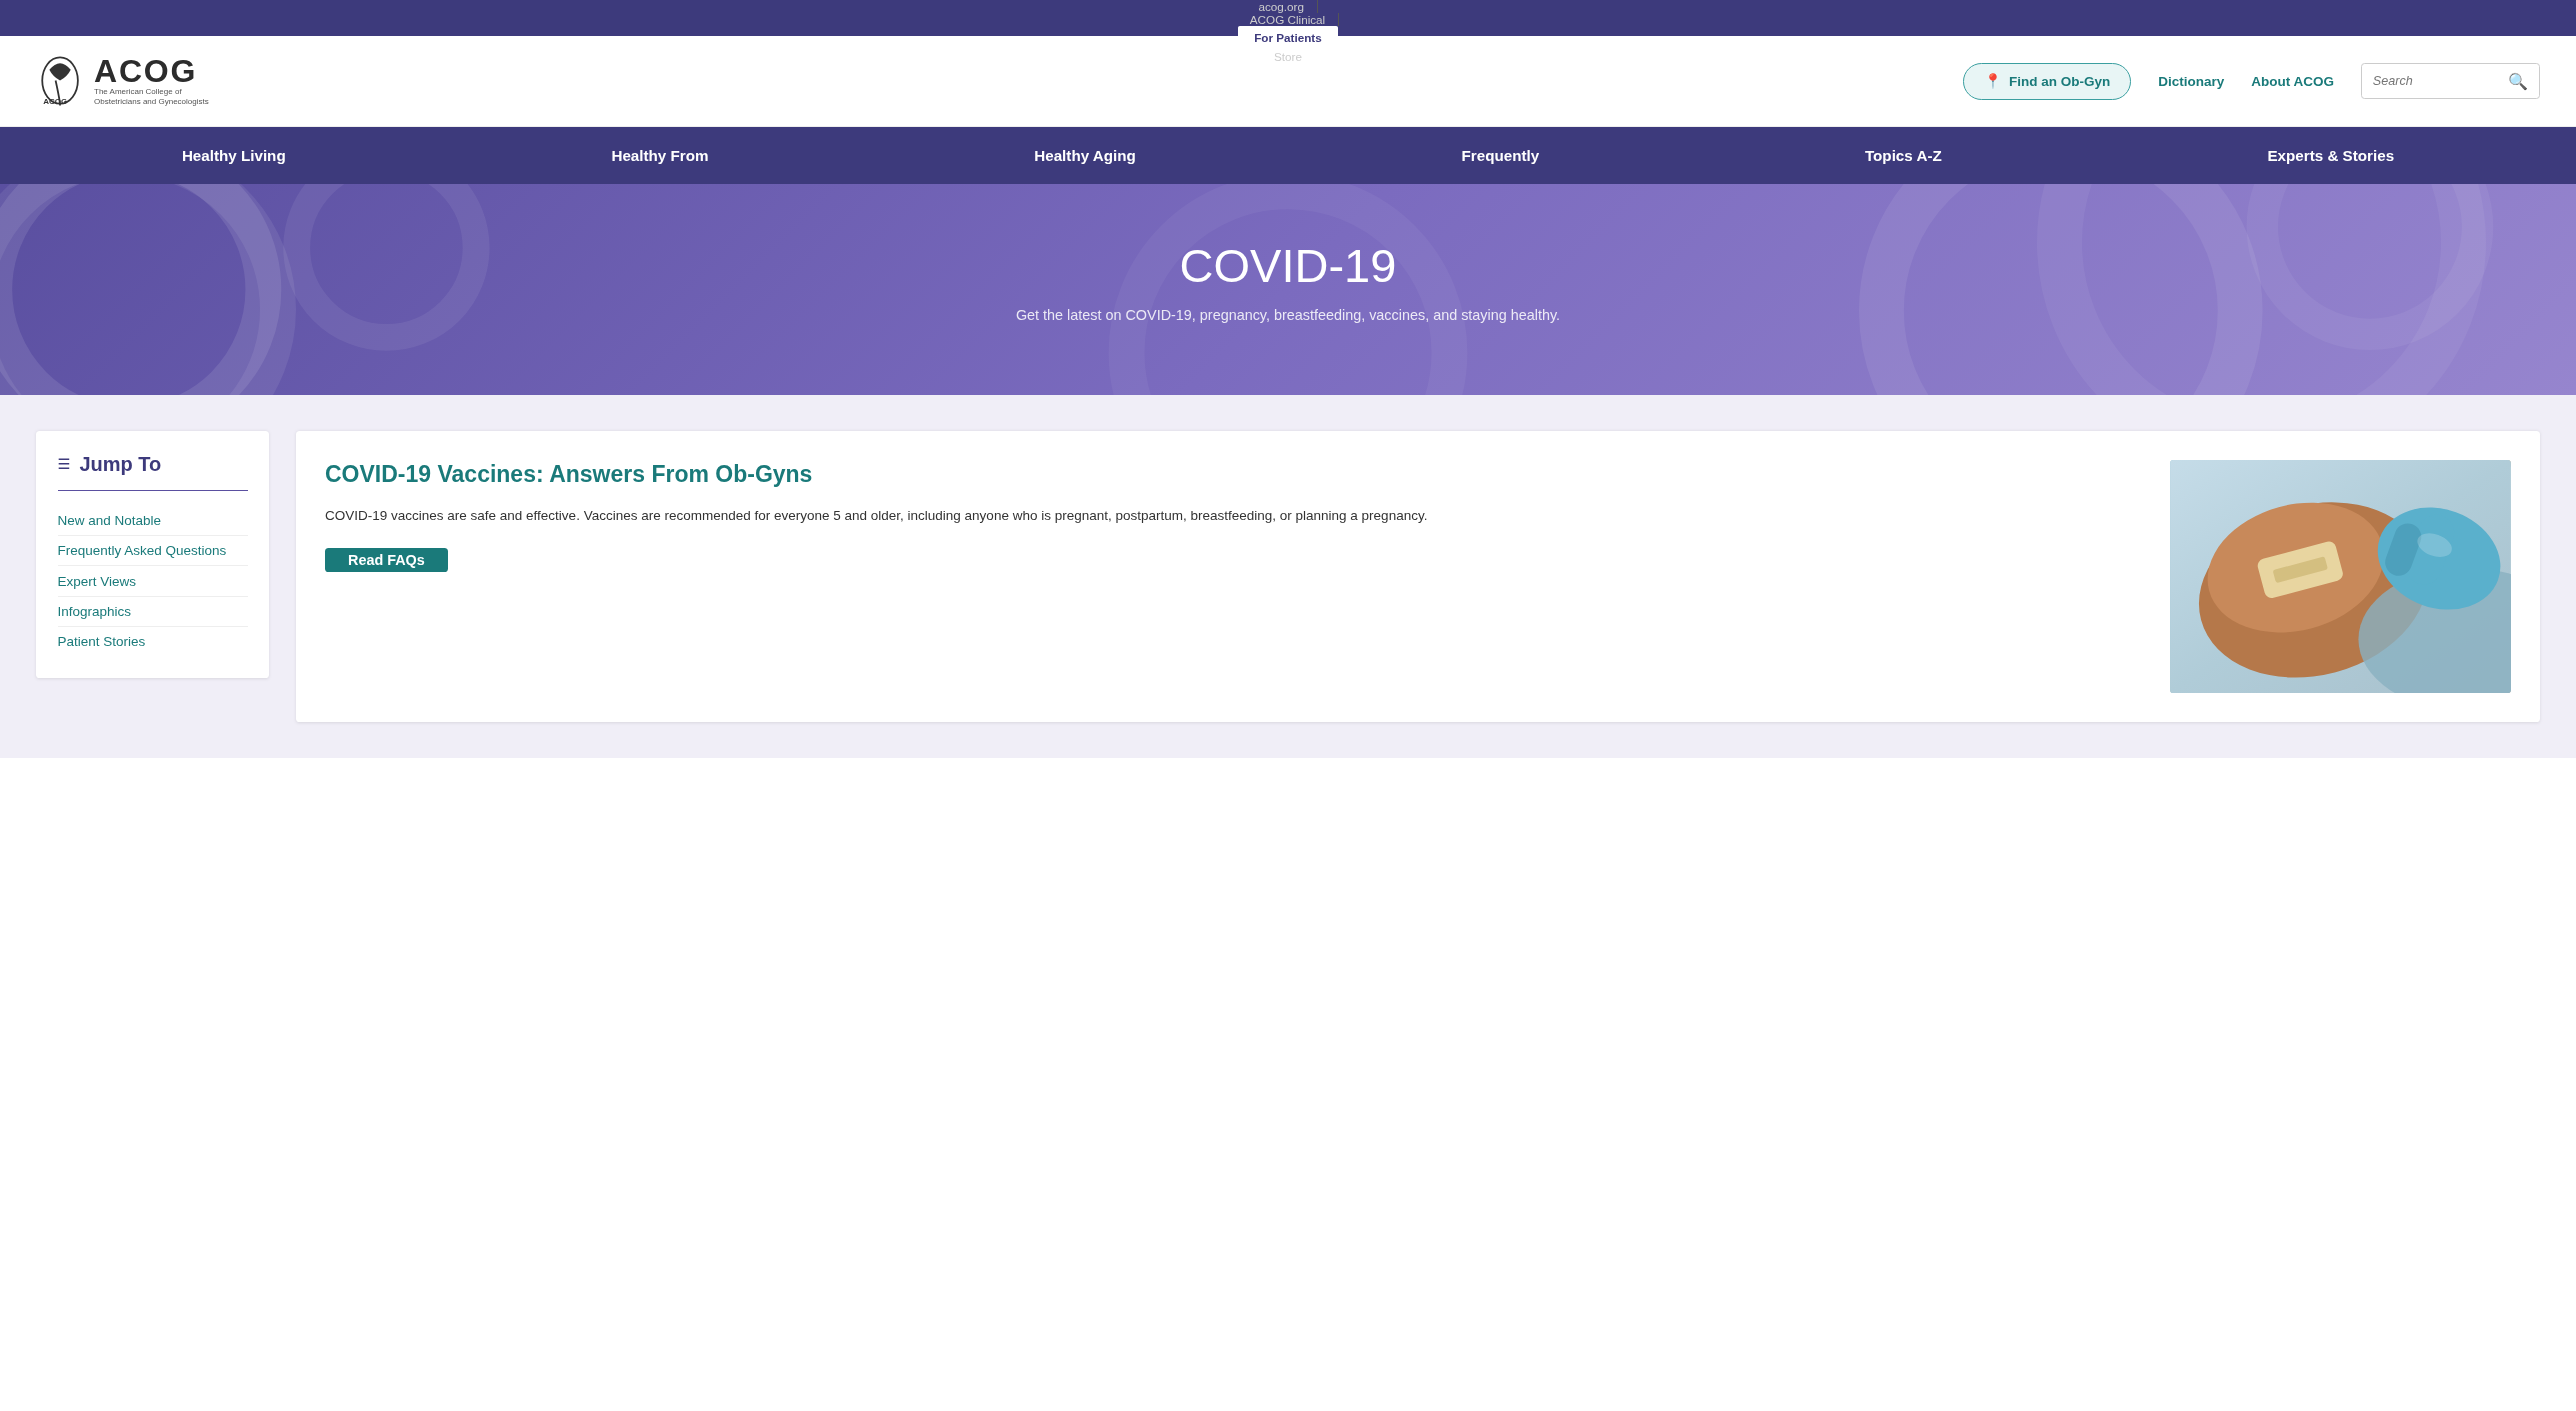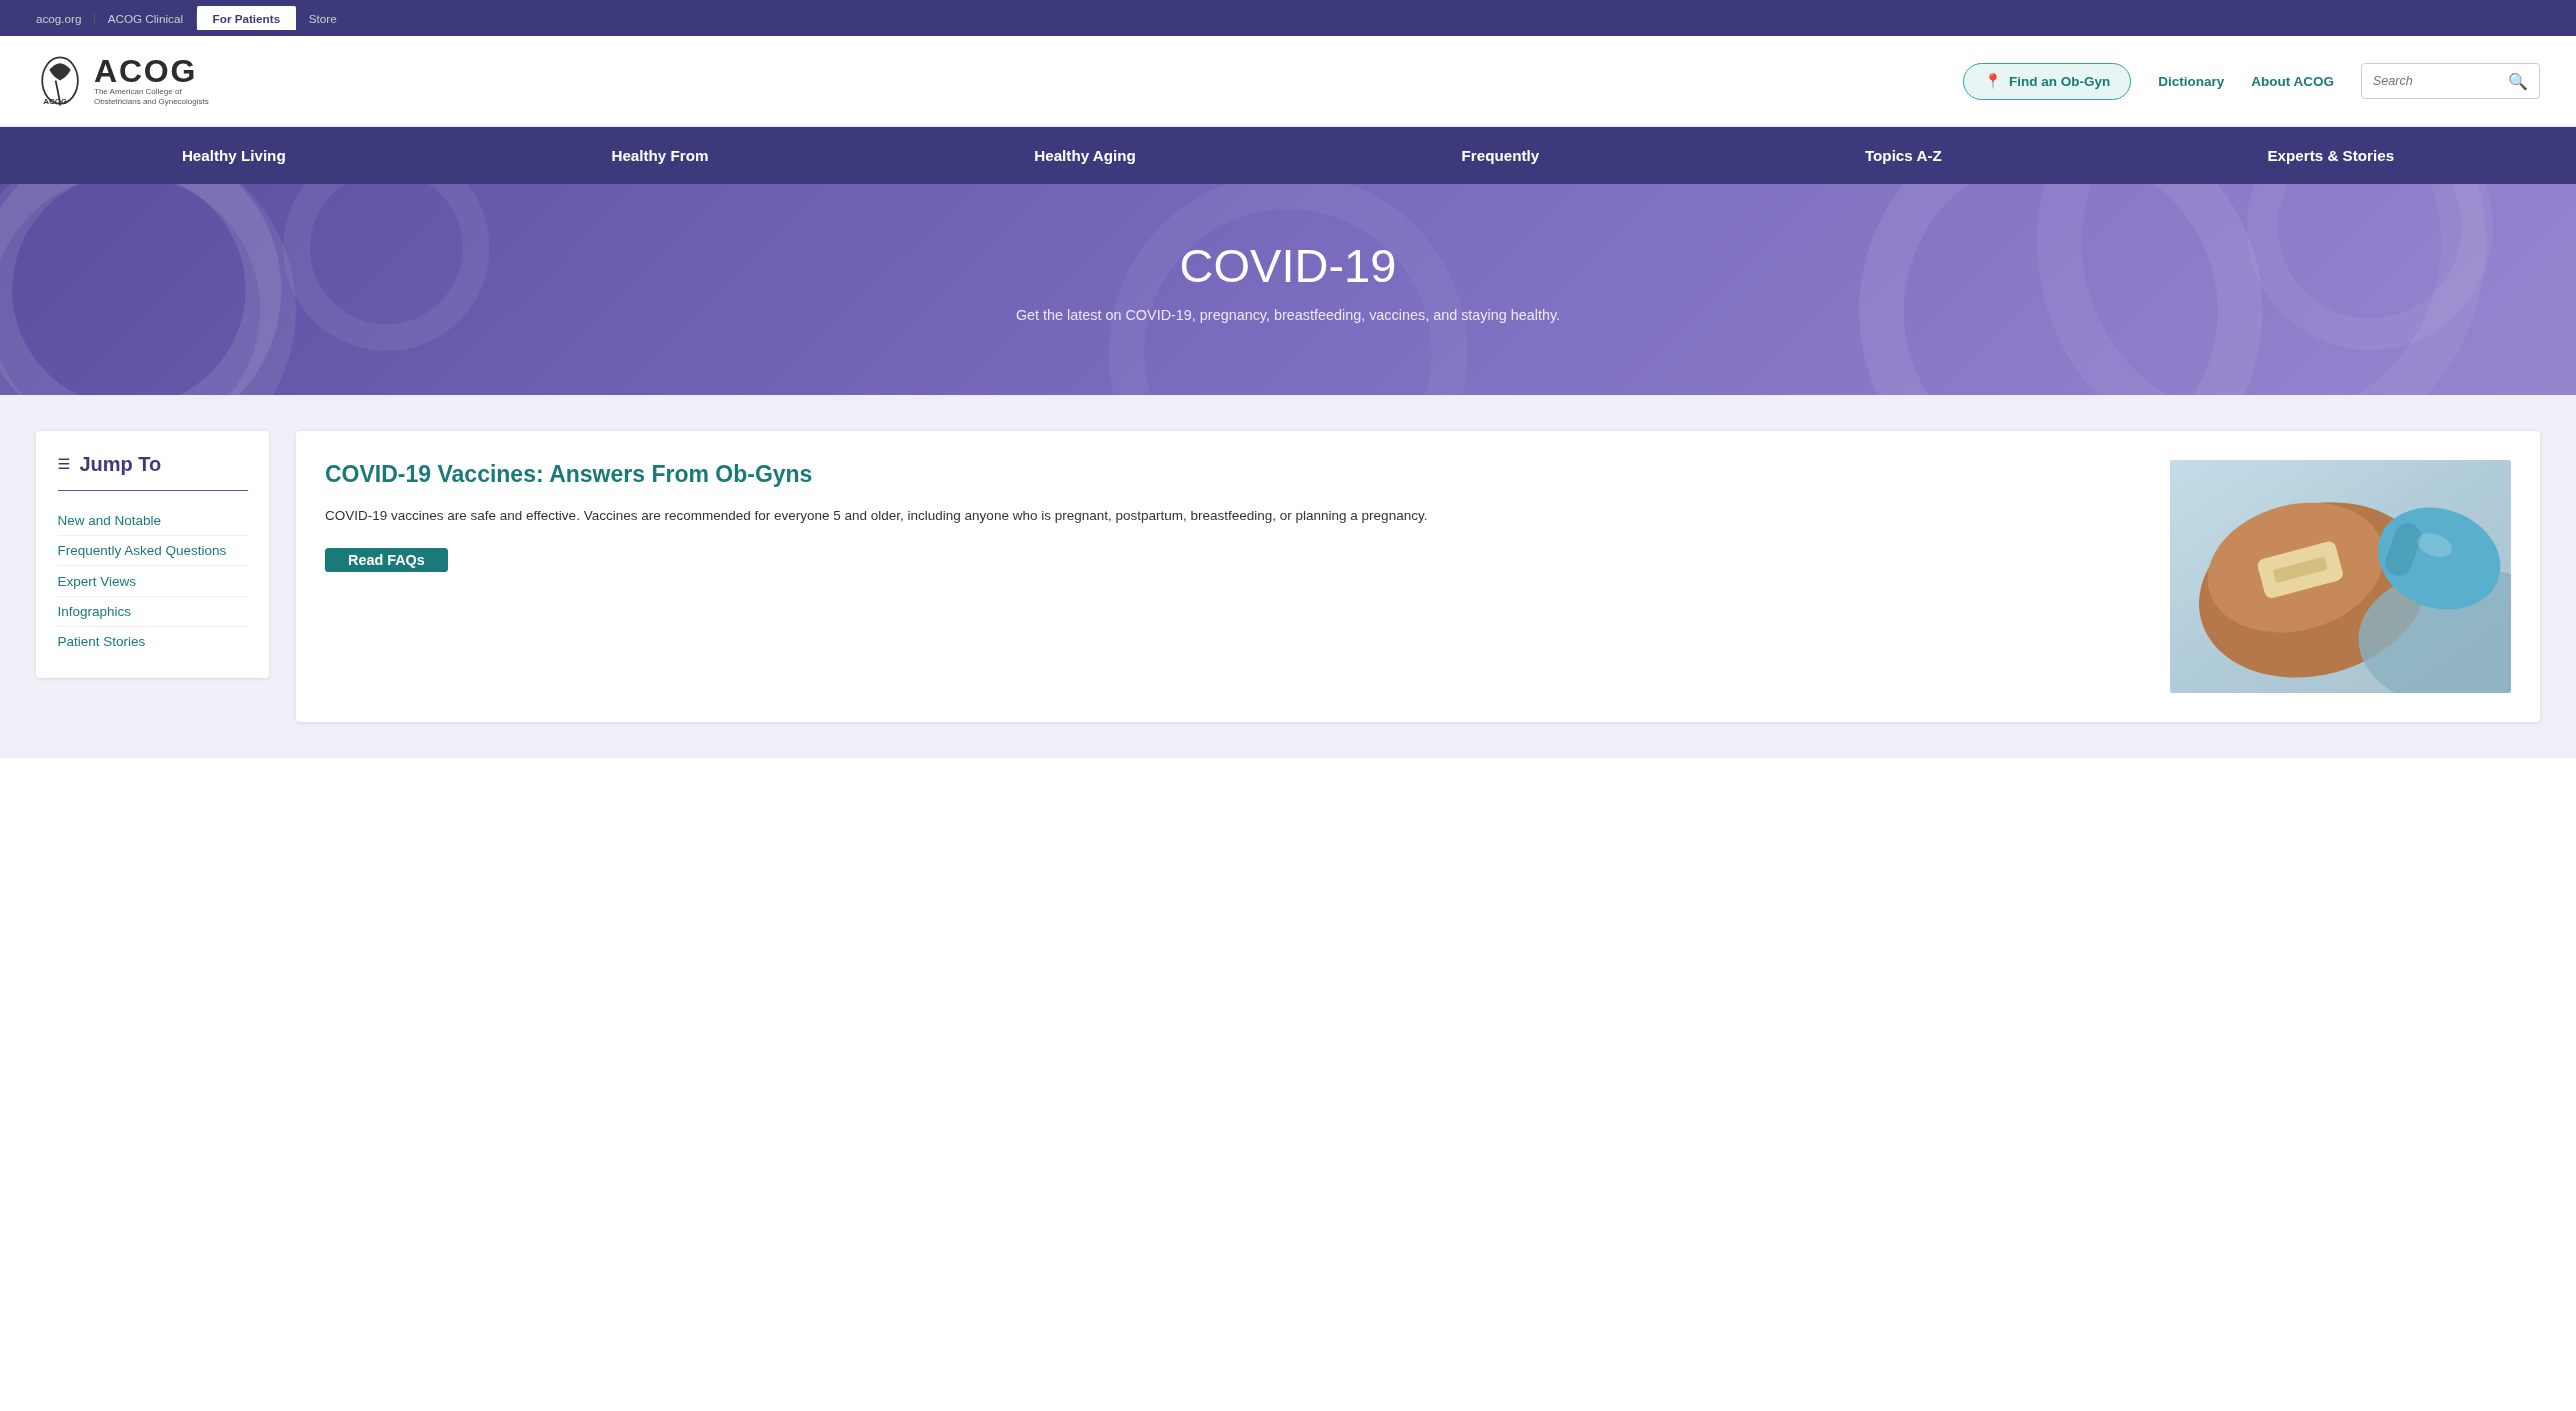--- a/index.html
+++ b/index.html
@@ -5,20 +5,21 @@
     * { margin: 0; padding: 0; box-sizing: border-box; }
     body { font-family: 'Arial', sans-serif; background: #fff; min-width: 1076px; }
 
     
     .top-bar {
       background: #3d3a7c;
       display: flex;
       align-items: center;
       padding: 0 36px;
       height: 36px;
+      flex-direction: column;
     }
     .top-bar-link {
       color: #ccc;
       font-size: 11.7px;
       text-decoration: none;
       padding: 0 12.6px;
       border-right: 0.9px solid #555;
       cursor: pointer;
     }
     .top-bar-link:first-child { padding-left: 0; }

